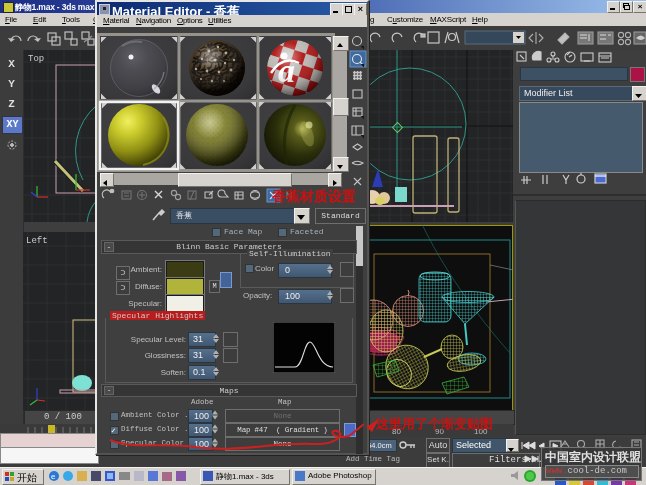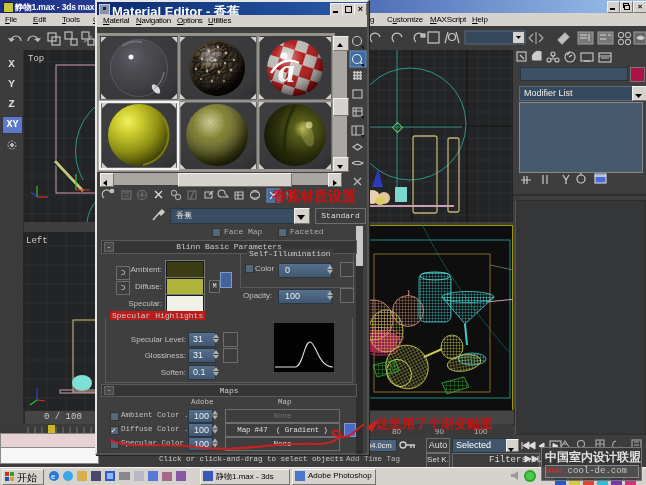--- a/index.html
+++ b/index.html
@@ -262,21 +262,20 @@
       </g>
   <rect x="24" y="1" width="7" height="11" fill="#c8b828"></rect>
   <text x="368" y="10" fill="#bbb" font-size="8" font-family="Liberation Sans">80</text>
   <text x="411" y="10" fill="#bbb" font-size="8" font-family="Liberation Sans">90</text>
   <text x="450" y="10" fill="#bbb" font-size="8" font-family="Liberation Sans">100</text>
 </svg>
 
 <div class="abs" style="left:0;top:437px;width:646px;height:30px;background:#3c3c3c;"></div>
 <div class="abs" style="left:0;top:433px;width:97px;height:14px;background:#e6d2d2;border:1px solid #888;"></div>
 <div class="abs" style="left:0;top:447px;width:97px;height:15px;background:#f6f6f6;border:1px solid #888;"></div>
-<div class="abs mono" style="left:159px;top:455px;color:#ccc;font-size:7.5px;">Click or click-and-drag to select objects</div>
 <div class="abs mono" style="left:346px;top:455px;color:#bbb;font-size:7.5px;">Add Time Tag</div>
 <div class="fld abs mono" style="left:361px;top:439px;width:33px;height:11px;color:#eee;font-size:7.5px;padding-left:1px;line-height:11px;">254.0cm</div>
 <svg class="abs" style="left:396px;top:439px;" width="26" height="12">
       <path d="M4,6 a3,3 0 1 1 6,0 a3,3 0 1 1 -6,0 M10,6 h9 M15,6 v3 M18,6 v3" stroke="#ccc" fill="none" stroke-width="1.4"></path>
     </svg>
 <div class="dbtn abs" style="left:426px;top:438px;width:22px;height:13px;font-size:9px;text-align:center;line-height:12px;font-family:'Liberation Sans',sans-serif;">Auto</div>
 <div class="dbtn abs" style="left:426px;top:453px;width:22px;height:13px;font-size:8px;text-align:center;line-height:12px;font-family:'Liberation Sans',sans-serif;">Set K.</div>
 <div class="fld abs" style="left:452px;top:438px;width:54px;height:13px;background:#42566b;font-size:9px;line-height:13px;padding-left:3px;color:#fff;">Selected</div>
 <div class="win-btn" style="left:506px;top:439px;width:11px;height:11px;"><svg width="9" height="9">
         <path d="M1,3 l6,0 l-3,4 z" fill="#000"></path>

